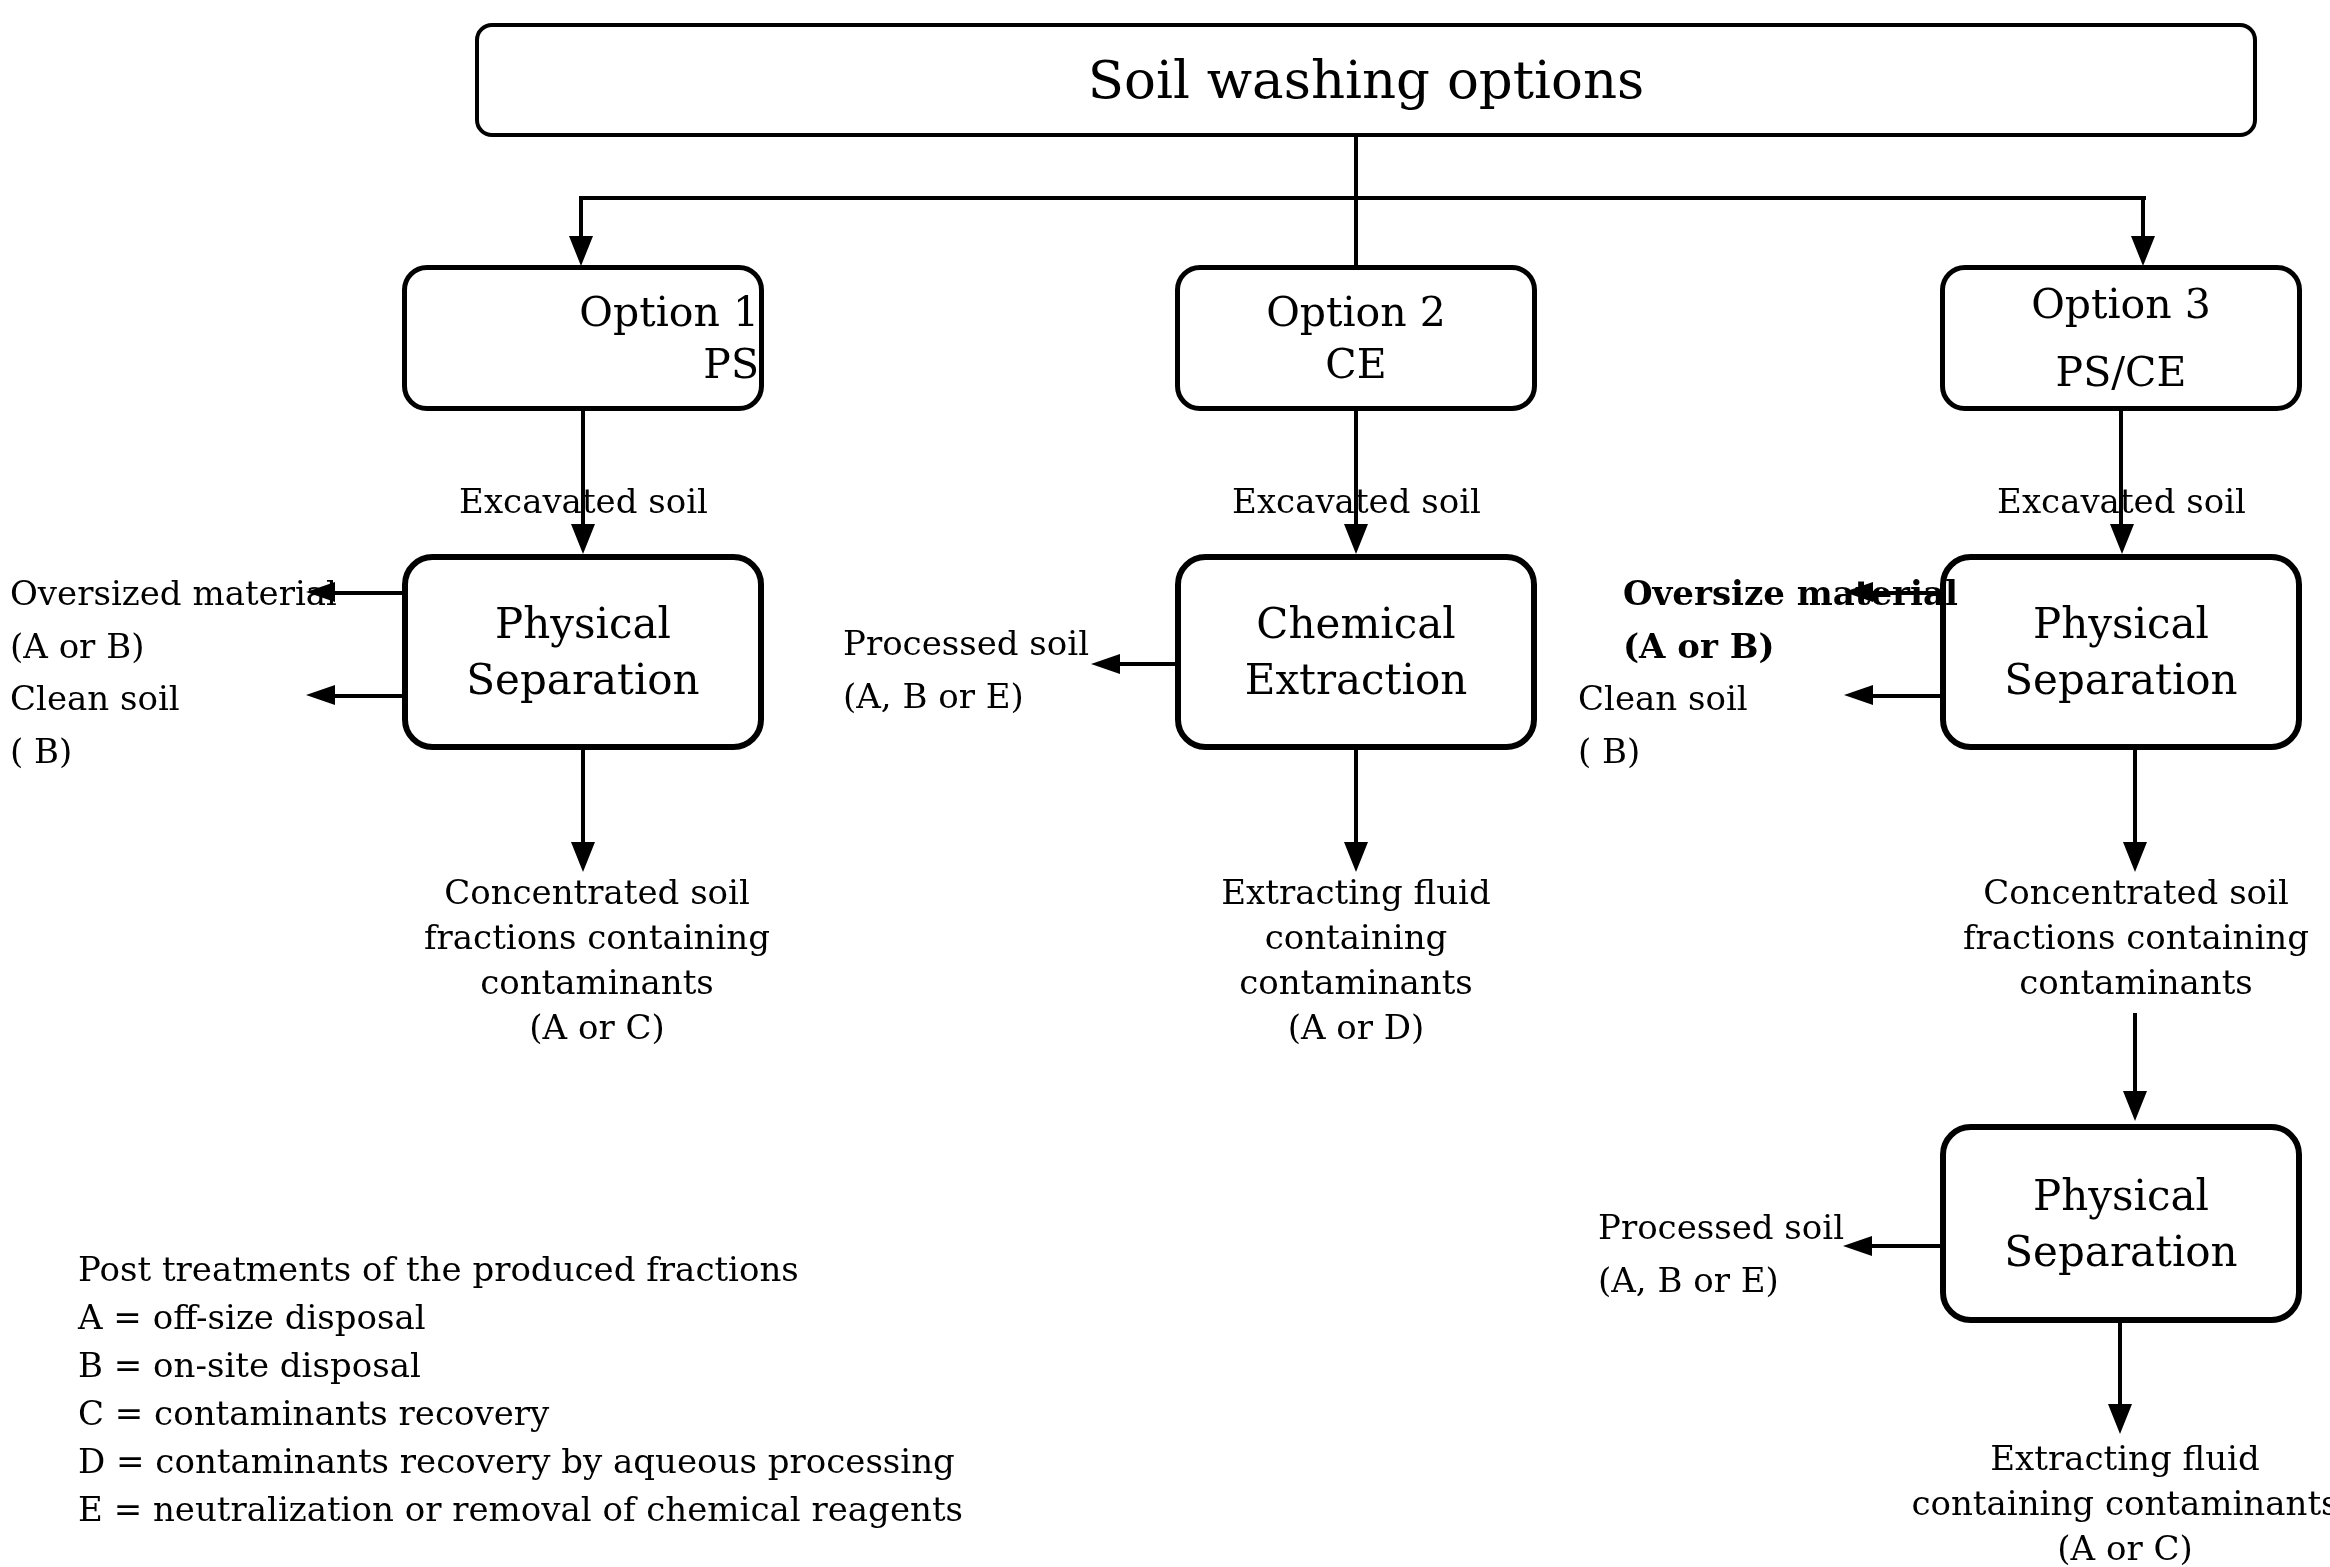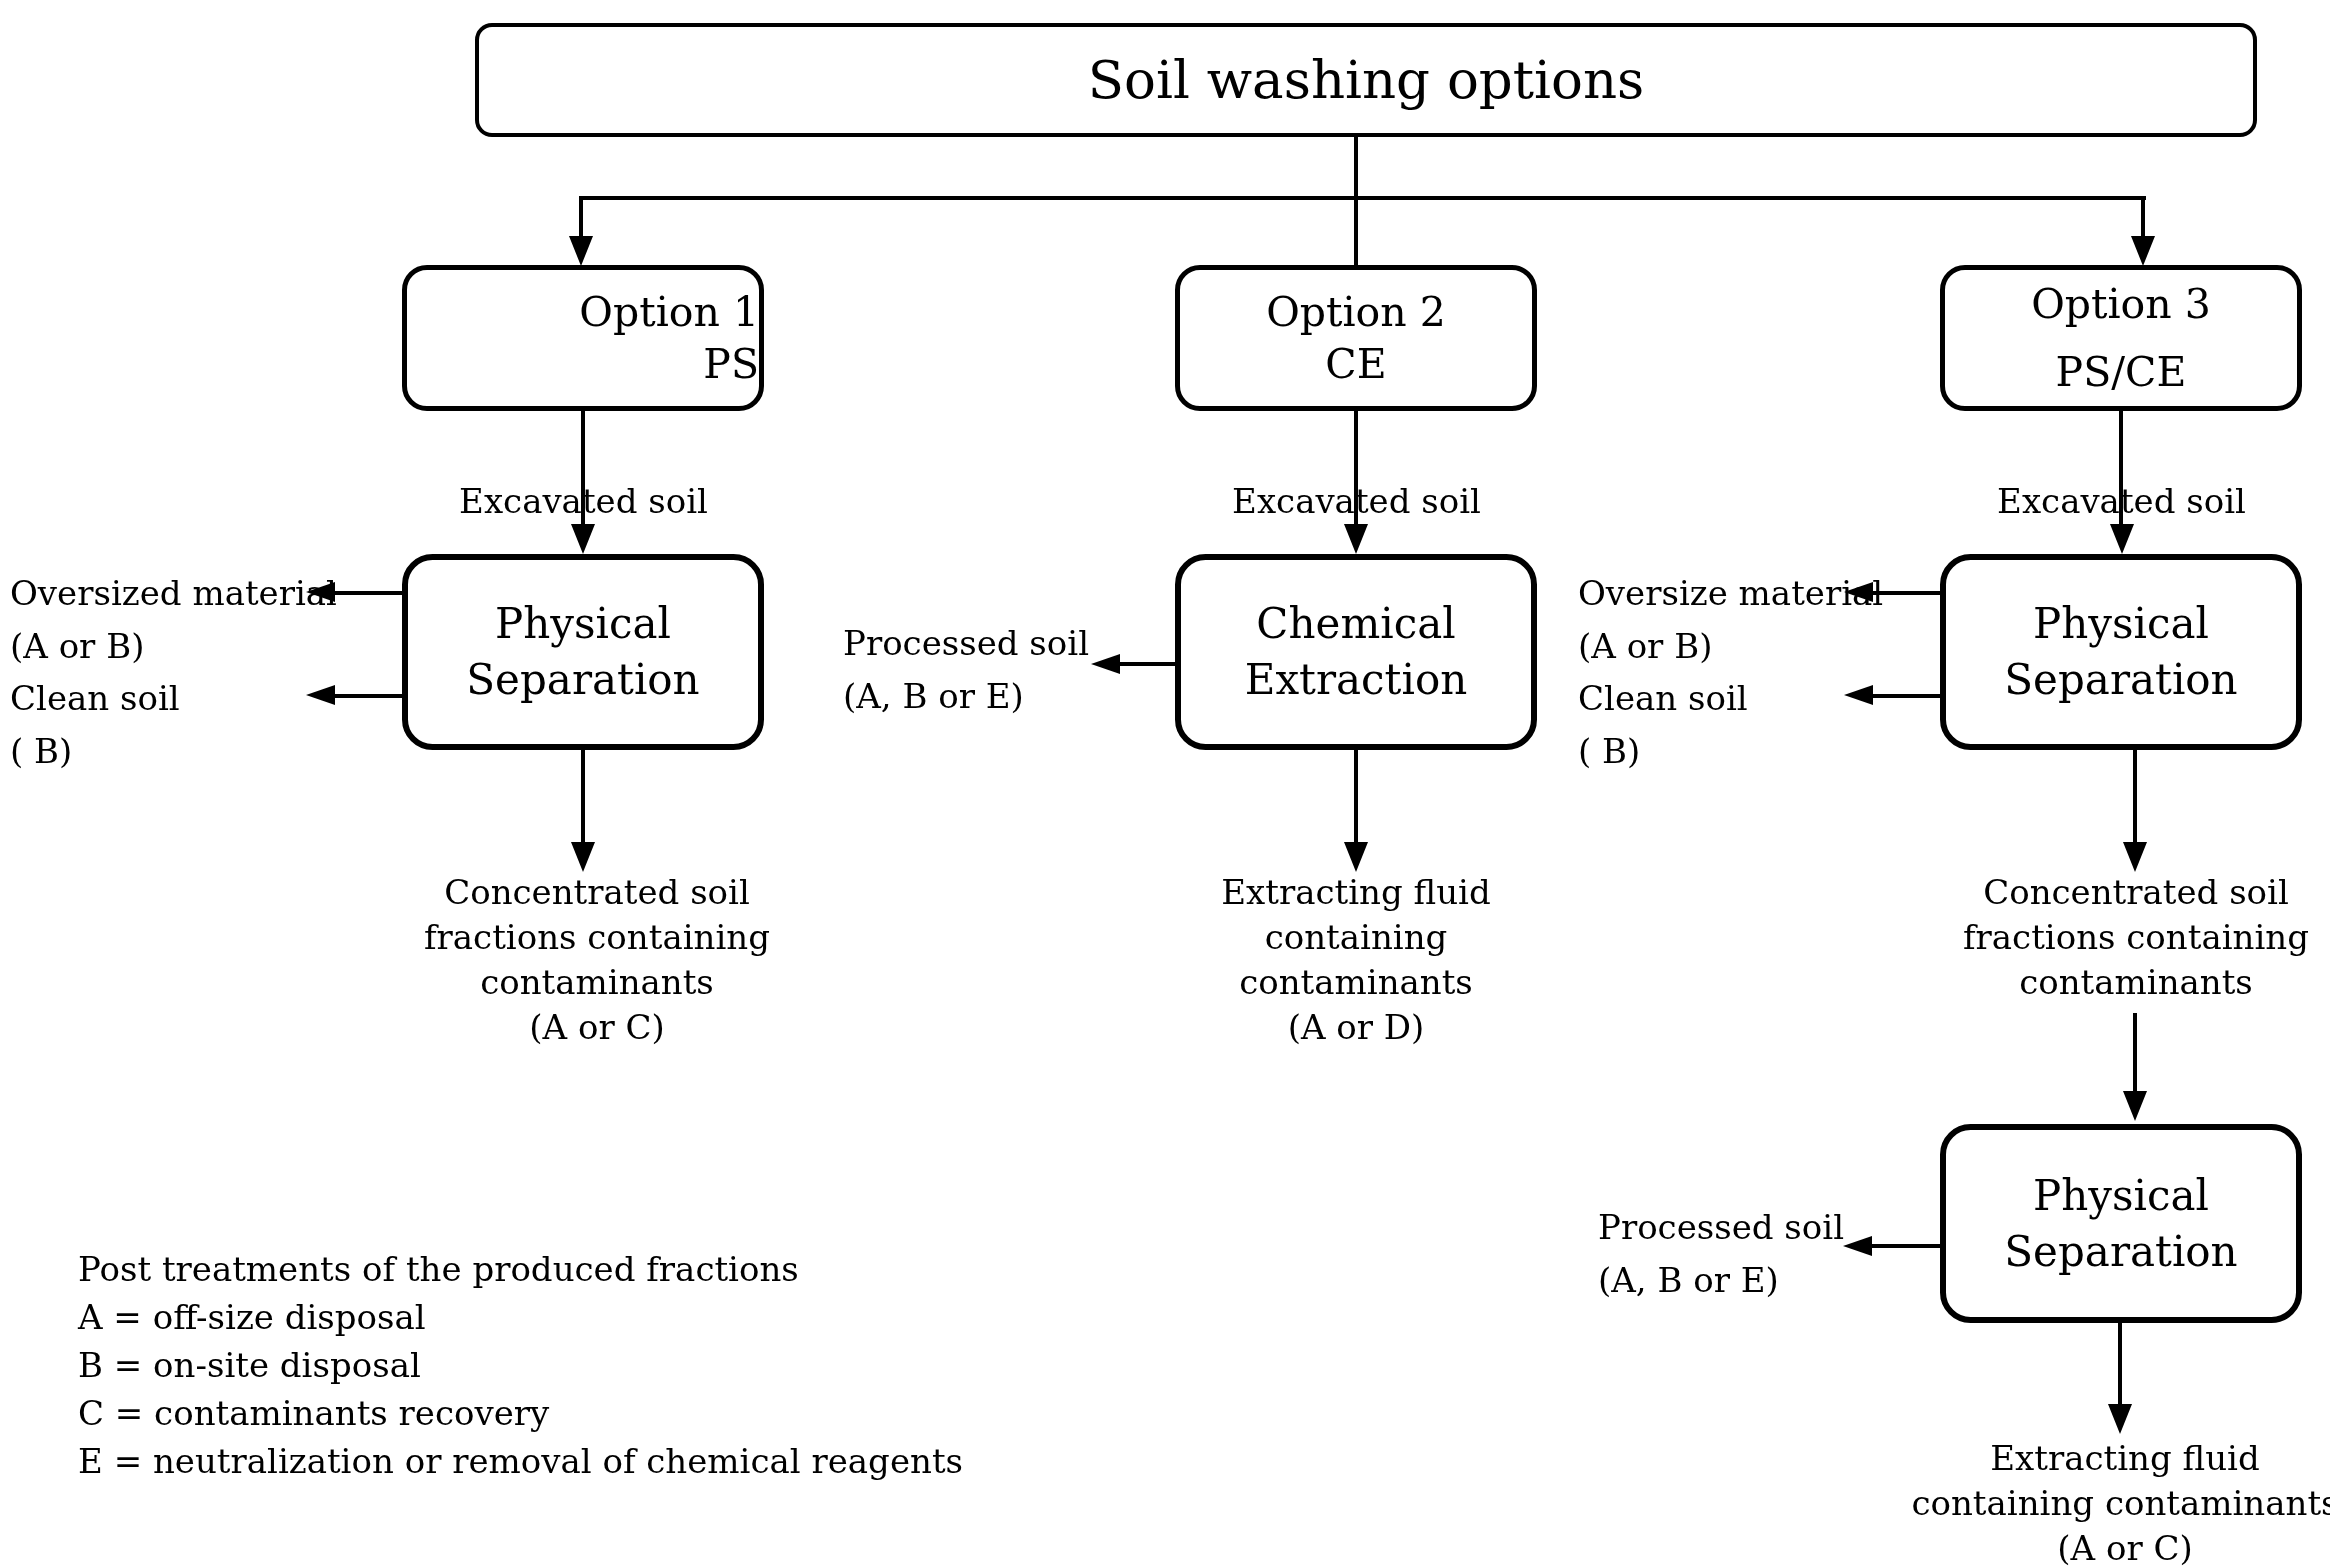--- a/index.html
+++ b/index.html
@@ -116,21 +116,21 @@
   <div class="ah-down" style="left:2110px;top:524px;"></div>
   <div class="lbl center" style="left:1956px;top:475px;width:331px;">Excavated soil</div>
 
   <div class="box process" style="left:1940px;top:554px;width:362px;height:196px;">
     <span>Physical</span>
     <span>Separation</span>
   </div>
 
   <div class="hline" style="left:1873px;top:591px;width:68px;"></div>
   <div class="ah-left" style="left:1844px;top:582px;"></div>
-  <div class="lbl" style="left:1578px;top:567px;width:358px;">
+  <div class="lbl" style="left:1623px;top:567px;width:358px;font-weight:bold;">
     <div>Oversize material</div>
     <div>(A or B)</div>
   </div>
 
   <div class="hline" style="left:1873px;top:694px;width:68px;"></div>
   <div class="ah-left" style="left:1844px;top:685px;"></div>
   <div class="lbl" style="left:1578px;top:672px;width:358px;">
     <div>Clean soil</div>
     <div>( B)</div>
   </div>
@@ -164,17 +164,18 @@
     <div>Extracting fluid</div>
     <div>containing contaminants</div>
     <div>(A or C)</div>
   </div>
 
   <div id="legend">
     <div>Post treatments of the produced fractions</div>
     <div>A = off-size disposal</div>
     <div>B = on-site disposal</div>
     <div>C = contaminants recovery</div>
+    <div>D = contaminants recovery by aqueous processing</div>
     <div>E = neutralization or removal of chemical reagents</div>
   </div>
 
 </div>
 
 
 </body></html>

